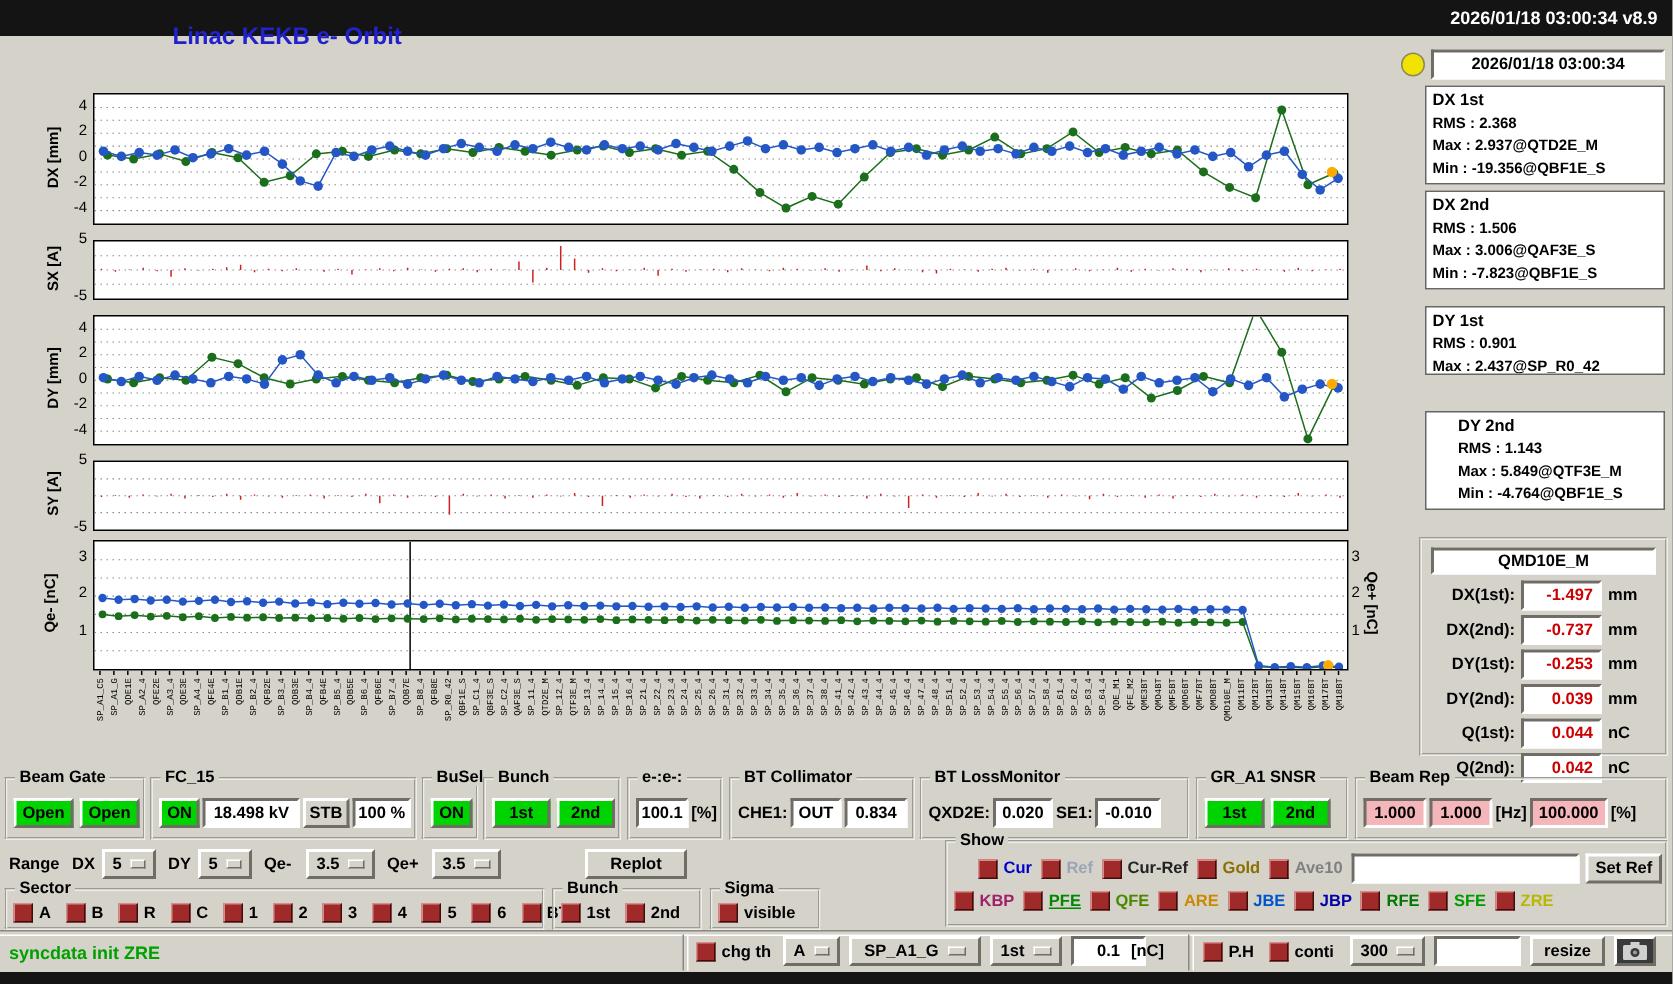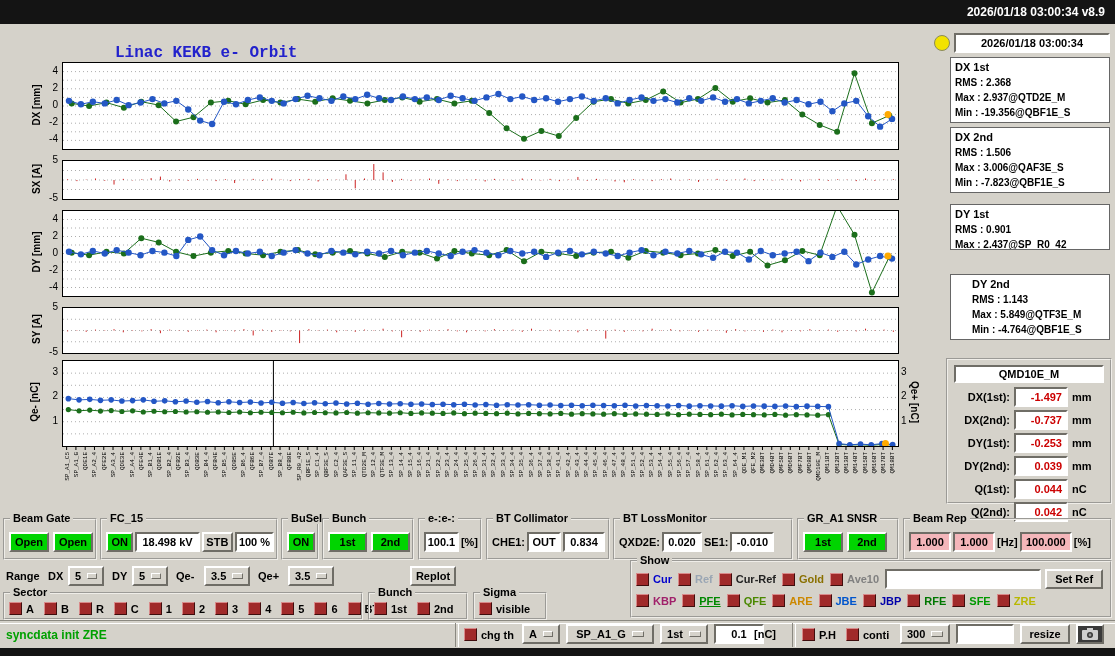--- a/index.html
+++ b/index.html
@@ -57,21 +57,21 @@
 </style>
 </head>
 <body>
 
 <div class="wrap">
 
   <div class="topbar">
     <span>2026/01/18 03:00:34   v8.9</span>
   </div>
 
-  <div class="apptitle" style="left:115px;top:44px;font-family:Liberation Mono, monospace;">Linac KEKB e- Orbit</div>
+  <div class="apptitle" style="left:115px;top:16px;">Linac KEKB e- Orbit</div>
 
   <div class="chart" style="left:62px;top:62px;width:835px;height:86px;"><svg width="835" height="86">
         <line x1="0" y1="77.4" x2="835" y2="77.4" stroke="#8a8a8a" stroke-width="0.7" stroke-dasharray="1,3"></line>
         <line x1="0" y1="68.8" x2="835" y2="68.8" stroke="#8a8a8a" stroke-width="0.7" stroke-dasharray="1,3"></line>
         <line x1="0" y1="60.199999999999996" x2="835" y2="60.199999999999996" stroke="#8a8a8a" stroke-width="0.7" stroke-dasharray="1,3"></line>
         <line x1="0" y1="51.6" x2="835" y2="51.6" stroke="#8a8a8a" stroke-width="0.7" stroke-dasharray="1,3"></line>
         <line x1="0" y1="43" x2="835" y2="43" stroke="#8a8a8a" stroke-width="0.7" stroke-dasharray="1,3"></line>
         <line x1="0" y1="34.4" x2="835" y2="34.4" stroke="#8a8a8a" stroke-width="0.7" stroke-dasharray="1,3"></line>
         <line x1="0" y1="25.800000000000004" x2="835" y2="25.800000000000004" stroke="#8a8a8a" stroke-width="0.7" stroke-dasharray="1,3"></line>
         <line x1="0" y1="17.199999999999996" x2="835" y2="17.199999999999996" stroke="#8a8a8a" stroke-width="0.7" stroke-dasharray="1,3"></line>
@@ -1029,21 +1029,21 @@
     <span class="lbl" style="position:absolute;left:176px;top:4px;">Qe-</span>
     <span class="btn dd" style="position:absolute;left:204px;top:0;width:46px;">
         <span>3.5</span>
         <span class="ddind"></span>
       </span>
     <span class="lbl" style="position:absolute;left:258px;top:4px;">Qe+</span>
     <span class="btn dd" style="position:absolute;left:288px;top:0;width:46px;">
         <span>3.5</span>
         <span class="ddind"></span>
       </span>
-    <span class="btn" style="position:absolute;left:410px;top:0;width:46px;">Replot</span>
+    <span class="btn" style="position:absolute;left:390px;top:0;width:68px;">Replot</span>
   </div>
 
   <div class="grp" style="left:3px;top:592px;width:360px;height:28px;">
     <span class="grplabel">Sector</span>
     <div class="grpbody">
         <span class="cbitem">
           <span class="cb"></span>
           <span>A</span>
         </span>
         <span class="cbitem">
@@ -1107,21 +1107,21 @@
         <span class="cbitem">
           <span class="cb"></span>
           <span>visible</span>
         </span>
       </div>
   </div>
 
   <div class="grp" style="left:630px;top:560px;width:482px;height:58px;">
     <span class="grplabel">Show</span>
     <div style="position:absolute;left:4px;top:7px;right:2px;display:flex;align-items:center;">
-      <span style="display:inline-flex;align-items:flex-end;">
+      <span style="display:inline-flex;align-items:flex-end;margin-left:16px;">
           <span class="cbitem">
             <span class="cb"></span>
             <span style="color: rgb(0, 0, 204);">Cur</span>
           </span>
           <span class="cbitem">
             <span class="cb"></span>
             <span style="color: rgb(154, 166, 180);">Ref</span>
           </span>
           <span class="cbitem">
             <span class="cb"></span>

